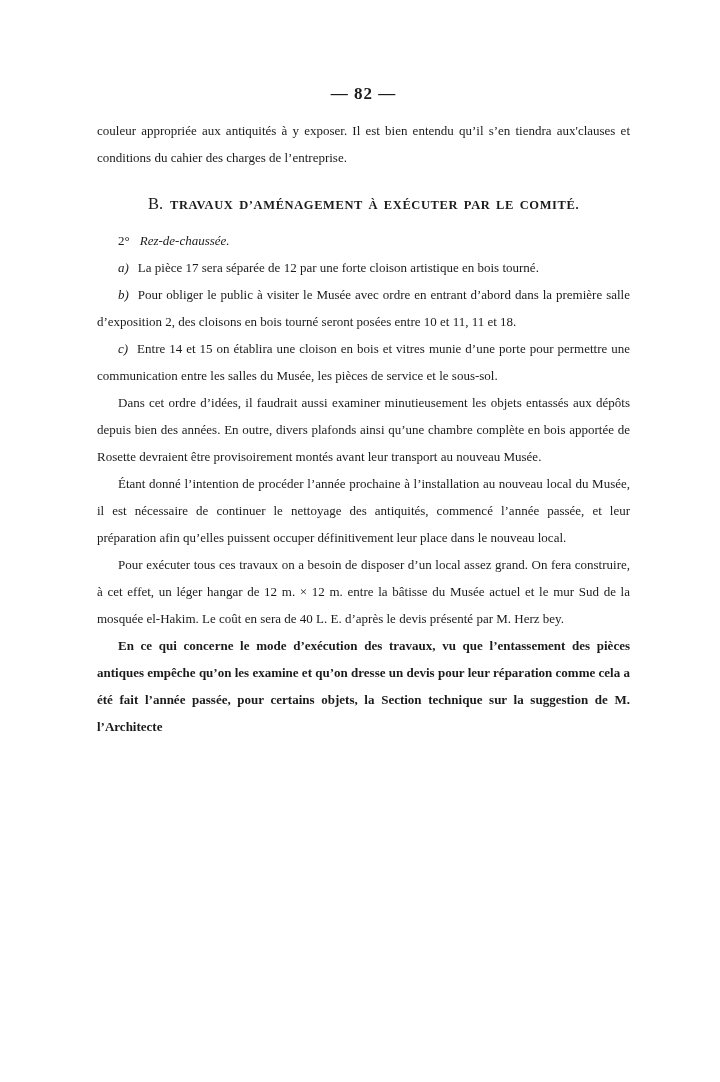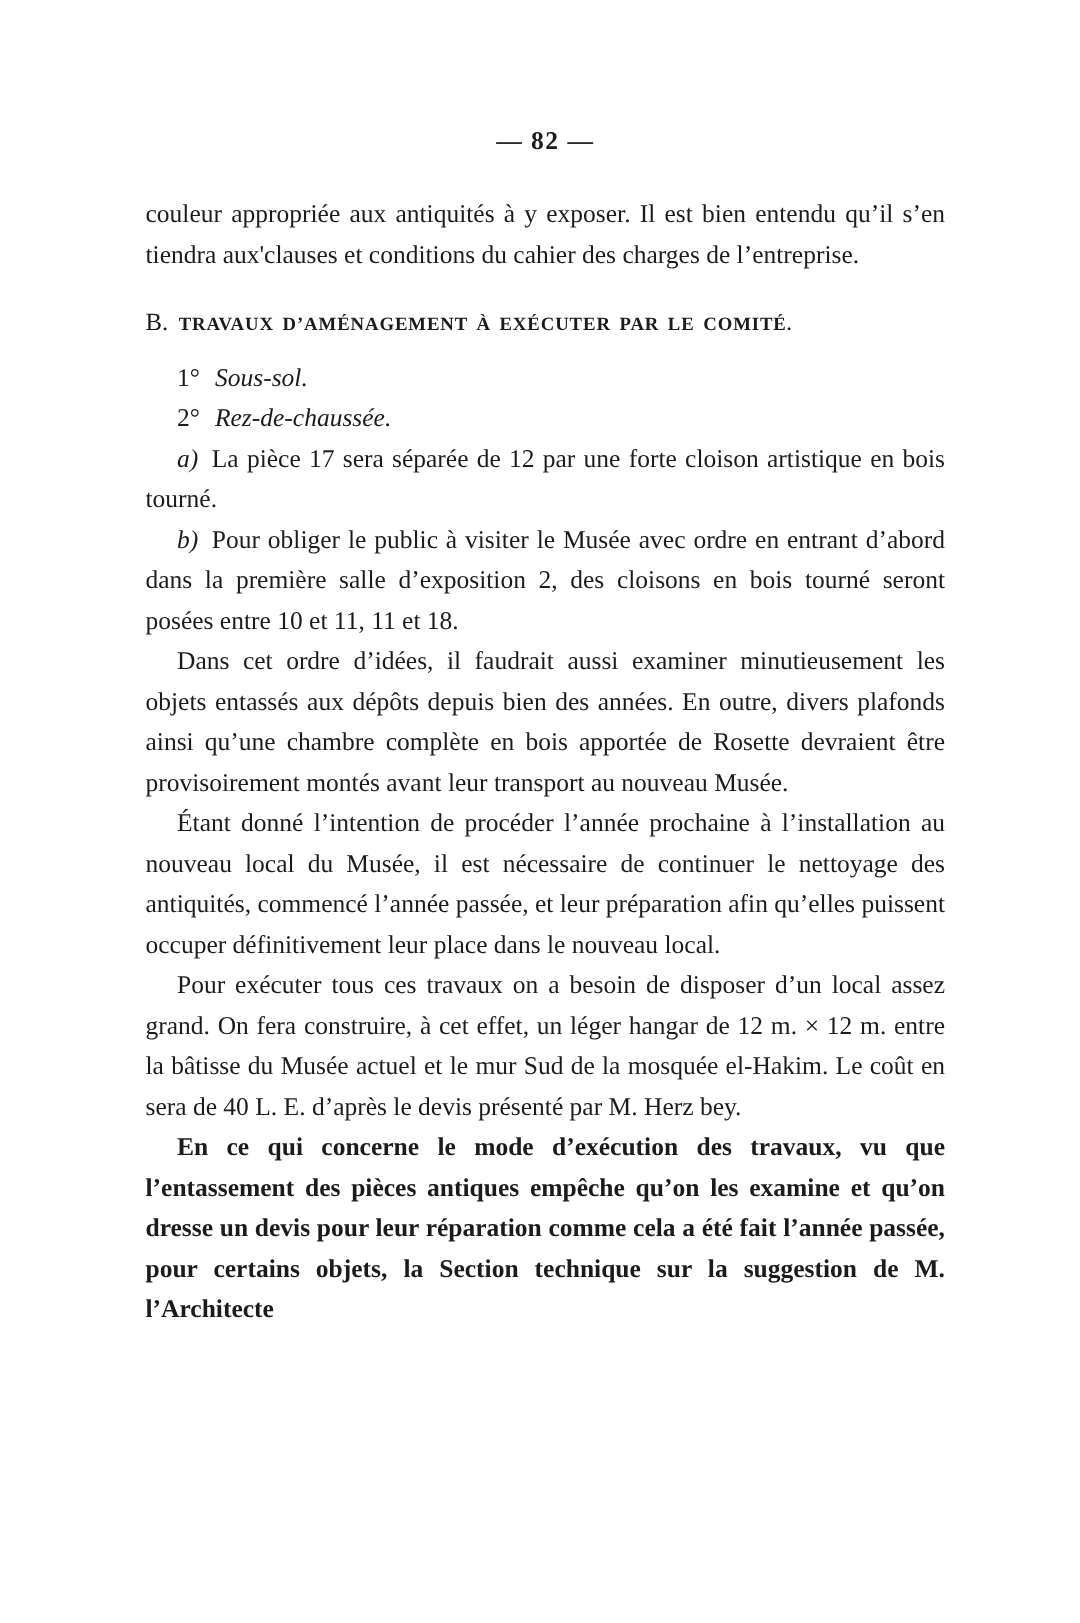--- a/index.html
+++ b/index.html
@@ -17,39 +17,39 @@
   .page {
     width: 533px;
     margin: 0 0 0 97px;
     padding-top: 84px;
   }
   .page-number {
     text-align: center;
     font-size: 17px;
     font-weight: bold;
     letter-spacing: 1px;
-    margin-bottom: 25px;
+    margin-bottom: 13px;
   }
   .para {
-    font-size: 17px;
+    font-size: 13px;
     line-height: 27px;
     text-align: justify;
     margin: 0;
   }
   .indent { text-indent: 21px; }
   .no-indent { text-indent: 0; }
   .continues { text-align-last: justify; font-weight: bold; }
   .italic { font-style: italic; }
   .marker {
     font-style: italic;
     margin-right: 9px;
   }
   .sub-num { margin-right: 10px; }
   .heading {
-    text-align: left;
+    text-align: center;
     font-weight: normal;
     margin: 21px 0 13px 0;
     line-height: 18px;
   }
   .heading-letter {
     font-size: 16.5px;
     margin-right: 7px;
   }
   .heading-title {
     font-size: 12.5px;
@@ -65,37 +65,37 @@
 <div class="page">
 
   <div class="page-number">— 82 —</div>
 
   <p class="para no-indent">couleur appropriée aux antiquités à y exposer. Il est bien entendu qu’il s’en tiendra aux'clauses et conditions du cahier des charges de l’entreprise.</p>
 
   <h2 class="heading">
     <span class="heading-letter">B.</span><span class="heading-title">TRAVAUX D’AMÉNAGEMENT À EXÉCUTER PAR LE COMITÉ.</span>
   </h2>
 
-  <p class="para indent subhead">
-    <span class="sub-num">1°</span><span class="italic">Sous-sol.</span>
-  </p>
 
 
   <p class="para indent subhead">
     <span class="sub-num">2°</span><span class="italic">Rez-de-chaussée.</span>
   </p>
 
   <p class="para indent">
     <span class="marker">a)</span><span>La pièce 17 sera séparée de 12 par une forte cloison artistique en bois tourné.</span>
   </p>
 
   <p class="para indent">
     <span class="marker">b)</span><span>Pour obliger le public à visiter le Musée avec ordre en entrant d’abord dans la première salle d’exposition 2, des cloisons en bois tourné seront posées entre 10 et 11, 11 et 18.</span>
   </p>
 
+  <p class="para indent">
+    <span class="marker">c)</span><span>Entre 14 et 15 on établira une cloison en bois et vitres munie d’une porte pour permettre une communication entre les salles du Musée, les pièces de service et le sous-sol.</span>
+  </p>
 
 
   <p class="para indent">Dans cet ordre d’idées, il faudrait aussi examiner minutieusement les objets entassés aux dépôts depuis bien des années. En outre, divers plafonds ainsi qu’une chambre complète en bois apportée de Rosette devraient être provisoirement montés avant leur transport au nouveau Musée.</p>
 
   <p class="para indent">Étant donné l’intention de procéder l’année prochaine à l’installation au nouveau local du Musée, il est nécessaire de continuer le nettoyage des antiquités, commencé l’année passée, et leur préparation afin qu’elles puissent occuper définitivement leur place dans le nouveau local.</p>
 
   <p class="para indent">Pour exécuter tous ces travaux on a besoin de disposer d’un local assez grand. On fera construire, à cet effet, un léger hangar de 12 m. × 12 m. entre la bâtisse du Musée actuel et le mur Sud de la mosquée el-Hakim. Le coût en sera de 40 L. E. d’après le devis présenté par M. Herz bey.</p>
 
   <p class="para indent continues">En ce qui concerne le mode d’exécution des travaux, vu que l’entassement des pièces antiques empêche qu’on les examine et qu’on dresse un devis pour leur réparation comme cela a été fait l’année passée, pour certains objets, la Section technique sur la suggestion de M. l’Architecte</p>
 

